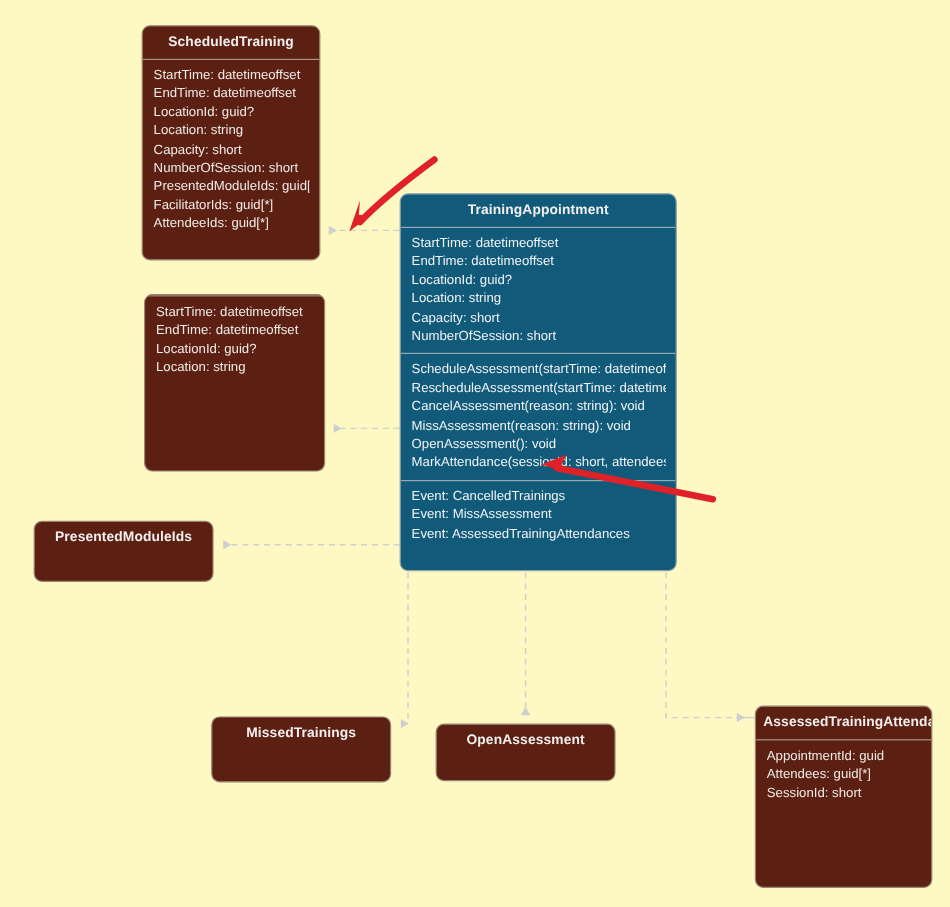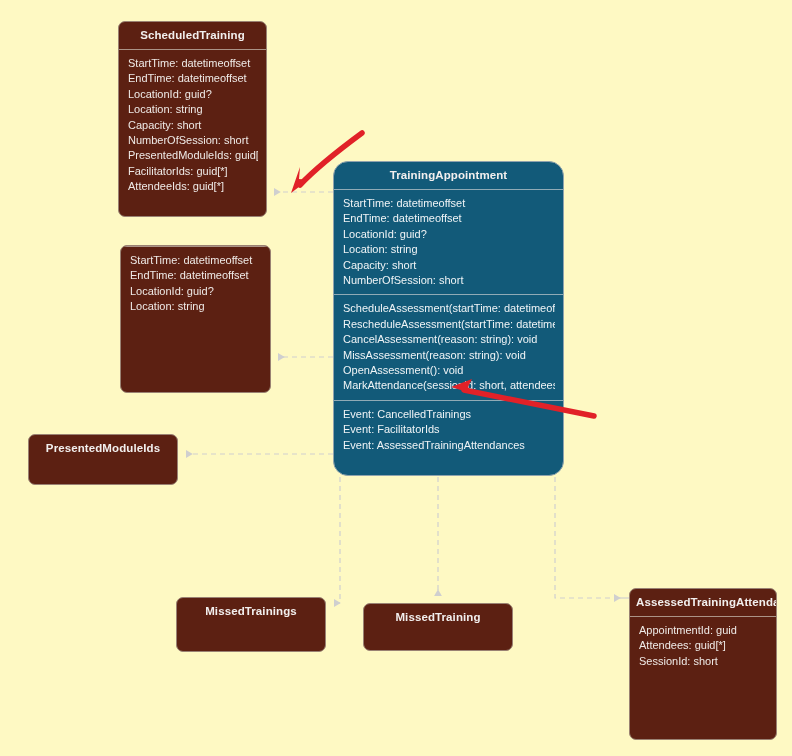--- a/index.html
+++ b/index.html
@@ -42,21 +42,20 @@
     z-index: 10;
   }
   .node.brown {
     background: #5c2012;
     border-color: #9a8273;
   }
   .node.blue {
     background: #125a79;
     border-color: #8fa3ad;
     z-index: 20;
-    border-radius: 15px;
   }
   .node-title {
     text-align: center;
     color: #f2efee;
     font-size: 11.5px;
     font-weight: bold;
     letter-spacing: 0.1px;
     padding: 7px 6px 7px 6px;
     line-height: 13px;
     white-space: nowrap;
@@ -155,21 +154,21 @@
 
   <div class="node brown" style="left:28px; top:434px; width:150px; height:51px;">
     <div class="node-title">PresentedModuleIds</div>
   </div>
 
   <div class="node brown" style="left:176px; top:597px; width:150px; height:55px;">
     <div class="node-title">MissedTrainings</div>
   </div>
 
   <div class="node brown" style="left:363px; top:603px; width:150px; height:48px;">
-    <div class="node-title">MissedTraining</div>
+    <div class="node-title">OpenAssessment</div>
   </div>
 
   <div class="node brown" style="left:629px; top:588px; width:148px; height:152px;">
     <div class="node-title">AssessedTrainingAttendance</div>
     <div class="divider"></div>
     <div class="section">
       <div class="row">AppointmentId: guid</div>
       <div class="row">Attendees: guid[*]</div>
       <div class="row">SessionId: short</div>
     </div>
@@ -191,21 +190,21 @@
       <div class="row">ScheduleAssessment(startTime: datetimeoffset, end...</div>
       <div class="row">RescheduleAssessment(startTime: datetimeoffset, e...</div>
       <div class="row">CancelAssessment(reason: string): void</div>
       <div class="row">MissAssessment(reason: string): void</div>
       <div class="row">OpenAssessment(): void</div>
       <div class="row">MarkAttendance(sessionId: short, attendees: guid[*])...</div>
     </div>
     <div class="divider"></div>
     <div class="section">
       <div class="row">Event: CancelledTrainings</div>
-      <div class="row">Event: FacilitatorIds</div>
+      <div class="row">Event: MissAssessment</div>
       <div class="row">Event: AssessedTrainingAttendances</div>
 
     </div>
   </div>
 
   <svg id="annotation-layer" viewBox="0 0 792 756" width="792" height="756">
 
     <g>
       <path d="M362,133 C343,147 318,166 300,185" stroke="#e12128" stroke-width="5.5" fill="none" stroke-linecap="round"></path>
       <path d="M291,193 L308,180 L299,179 L300,167 Z" fill="#e12128"></path>

